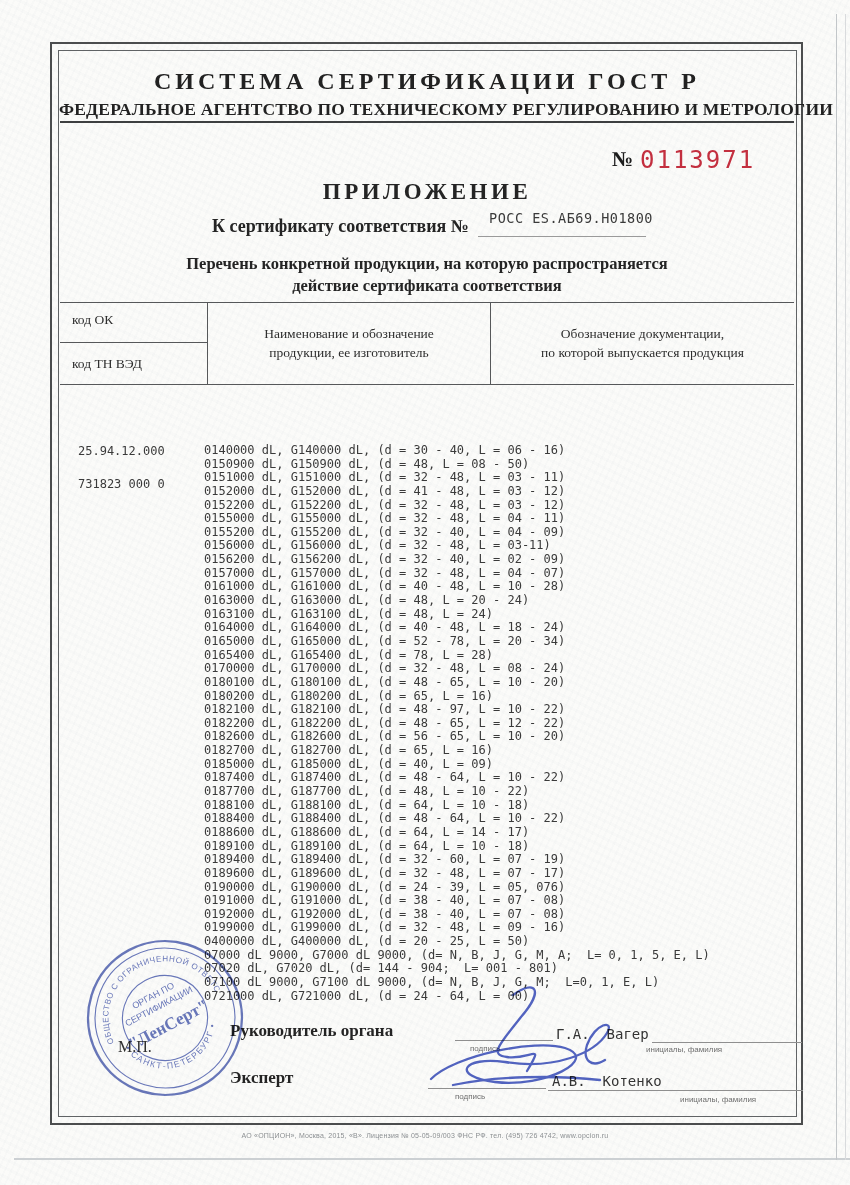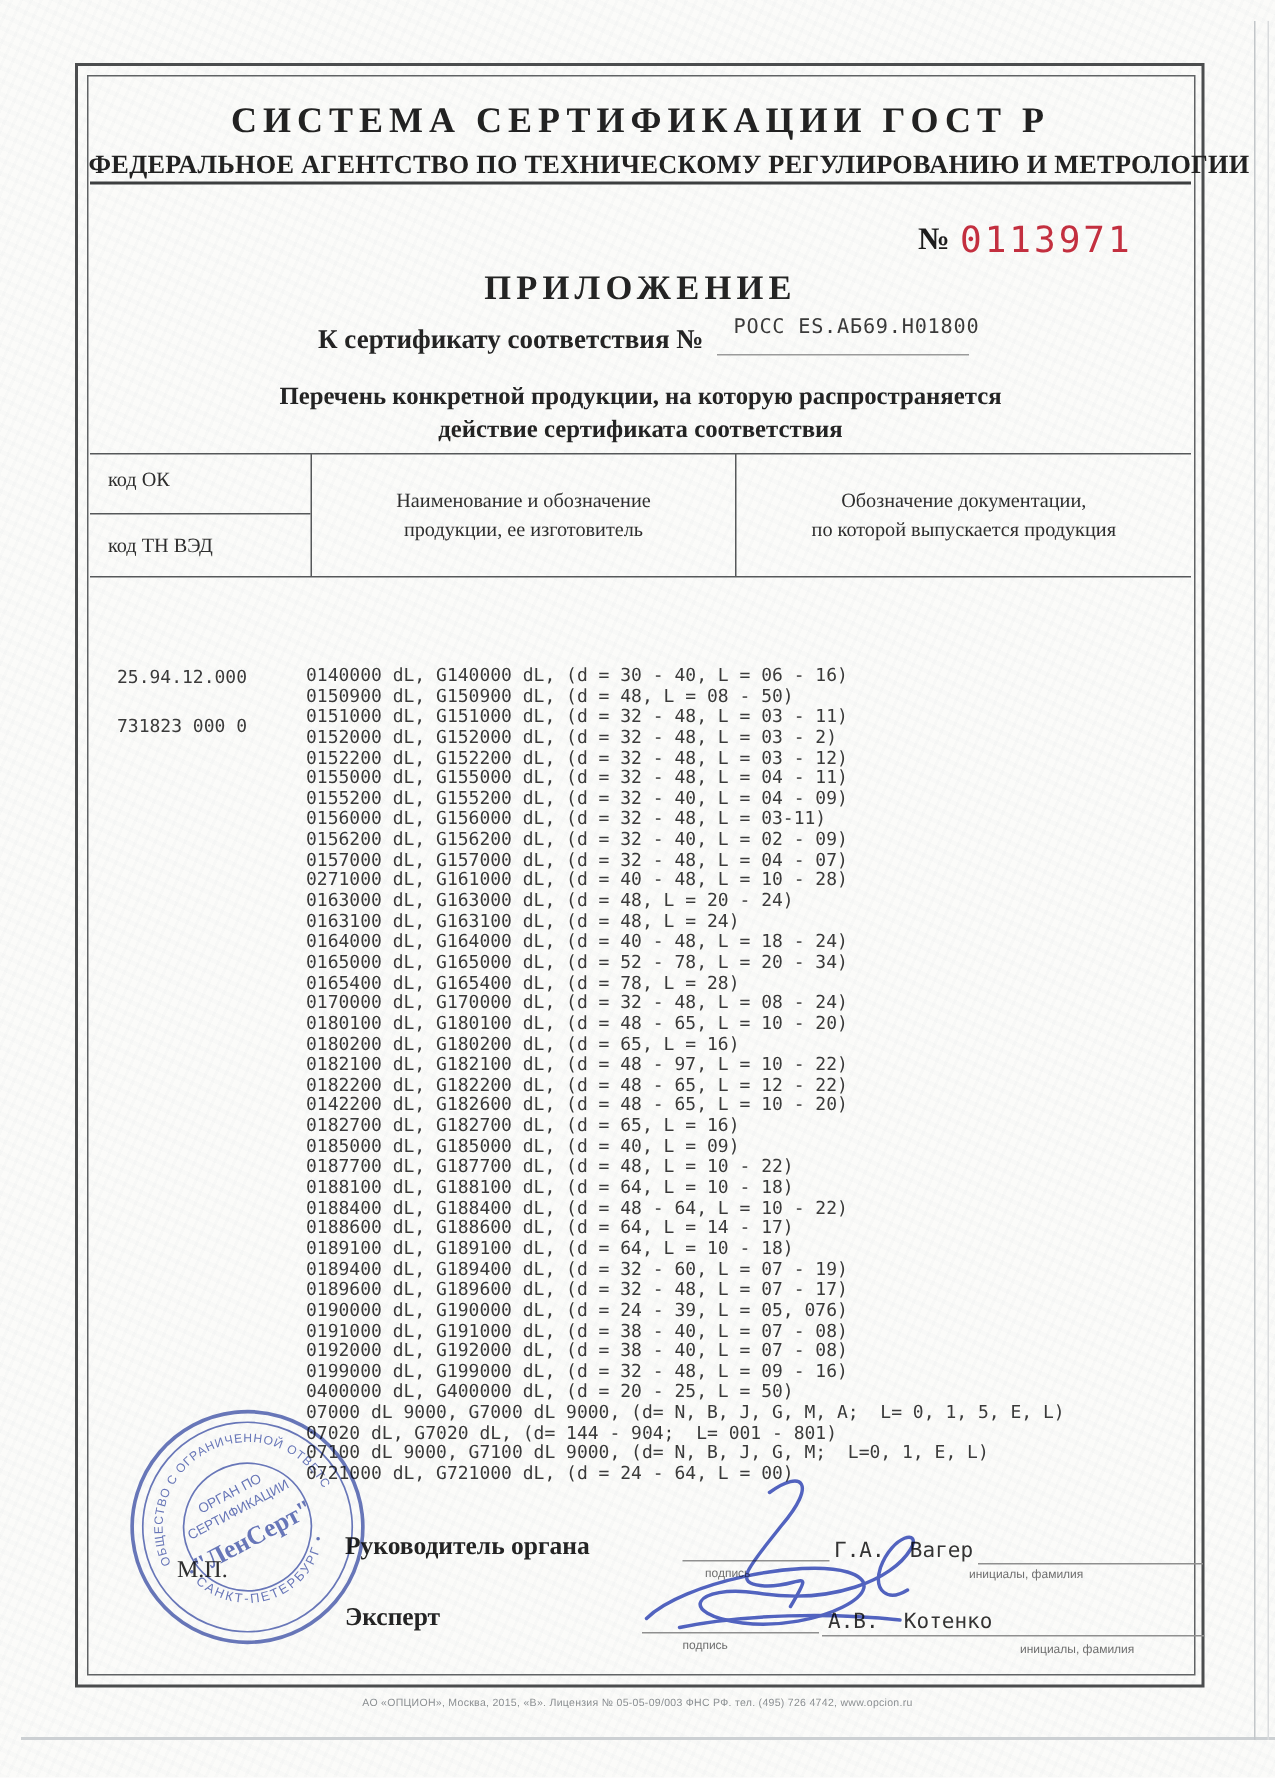--- a/index.html
+++ b/index.html
@@ -114,41 +114,42 @@
     <div>Обозначение документации,</div>
     <div>по которой выпускается продукция</div>
   </div>
 
   <div class="abs mono code-ok-val">25.94.12.000</div>
   <div class="abs mono code-tnved-val">731823 000 0</div>
   <div class="abs products">
       <div class="product-line">0140000 dL, G140000 dL, (d = 30 - 40, L = 06 - 16)</div>
       <div class="product-line">0150900 dL, G150900 dL, (d = 48, L = 08 - 50)</div>
       <div class="product-line">0151000 dL, G151000 dL, (d = 32 - 48, L = 03 - 11)</div>
-      <div class="product-line">0152000 dL, G152000 dL, (d = 32 - 48, L = 03 - 2)</div>
+      <div class="product-line">0152000 dL, G152000 dL, (d = 41 - 48, L = 03 - 12)</div>
       <div class="product-line">0152200 dL, G152200 dL, (d = 32 - 48, L = 03 - 12)</div>
       <div class="product-line">0155000 dL, G155000 dL, (d = 32 - 48, L = 04 - 11)</div>
       <div class="product-line">0155200 dL, G155200 dL, (d = 32 - 40, L = 04 - 09)</div>
       <div class="product-line">0156000 dL, G156000 dL, (d = 32 - 48, L = 03-11)</div>
       <div class="product-line">0156200 dL, G156200 dL, (d = 32 - 40, L = 02 - 09)</div>
       <div class="product-line">0157000 dL, G157000 dL, (d = 32 - 48, L = 04 - 07)</div>
-      <div class="product-line">0271000 dL, G161000 dL, (d = 40 - 48, L = 10 - 28)</div>
+      <div class="product-line">0161000 dL, G161000 dL, (d = 40 - 48, L = 10 - 28)</div>
       <div class="product-line">0163000 dL, G163000 dL, (d = 48, L = 20 - 24)</div>
       <div class="product-line">0163100 dL, G163100 dL, (d = 48, L = 24)</div>
       <div class="product-line">0164000 dL, G164000 dL, (d = 40 - 48, L = 18 - 24)</div>
       <div class="product-line">0165000 dL, G165000 dL, (d = 52 - 78, L = 20 - 34)</div>
       <div class="product-line">0165400 dL, G165400 dL, (d = 78, L = 28)</div>
       <div class="product-line">0170000 dL, G170000 dL, (d = 32 - 48, L = 08 - 24)</div>
       <div class="product-line">0180100 dL, G180100 dL, (d = 48 - 65, L = 10 - 20)</div>
       <div class="product-line">0180200 dL, G180200 dL, (d = 65, L = 16)</div>
       <div class="product-line">0182100 dL, G182100 dL, (d = 48 - 97, L = 10 - 22)</div>
       <div class="product-line">0182200 dL, G182200 dL, (d = 48 - 65, L = 12 - 22)</div>
-      <div class="product-line">0142200 dL, G182600 dL, (d = 48 - 65, L = 10 - 20)</div>
+      <div class="product-line">0182600 dL, G182600 dL, (d = 56 - 65, L = 10 - 20)</div>
       <div class="product-line">0182700 dL, G182700 dL, (d = 65, L = 16)</div>
       <div class="product-line">0185000 dL, G185000 dL, (d = 40, L = 09)</div>
+      <div class="product-line">0187400 dL, G187400 dL, (d = 48 - 64, L = 10 - 22)</div>
       <div class="product-line">0187700 dL, G187700 dL, (d = 48, L = 10 - 22)</div>
       <div class="product-line">0188100 dL, G188100 dL, (d = 64, L = 10 - 18)</div>
       <div class="product-line">0188400 dL, G188400 dL, (d = 48 - 64, L = 10 - 22)</div>
       <div class="product-line">0188600 dL, G188600 dL, (d = 64, L = 14 - 17)</div>
       <div class="product-line">0189100 dL, G189100 dL, (d = 64, L = 10 - 18)</div>
       <div class="product-line">0189400 dL, G189400 dL, (d = 32 - 60, L = 07 - 19)</div>
       <div class="product-line">0189600 dL, G189600 dL, (d = 32 - 48, L = 07 - 17)</div>
       <div class="product-line">0190000 dL, G190000 dL, (d = 24 - 39, L = 05, 076)</div>
       <div class="product-line">0191000 dL, G191000 dL, (d = 38 - 40, L = 07 - 08)</div>
       <div class="product-line">0192000 dL, G192000 dL, (d = 38 - 40, L = 07 - 08)</div>

